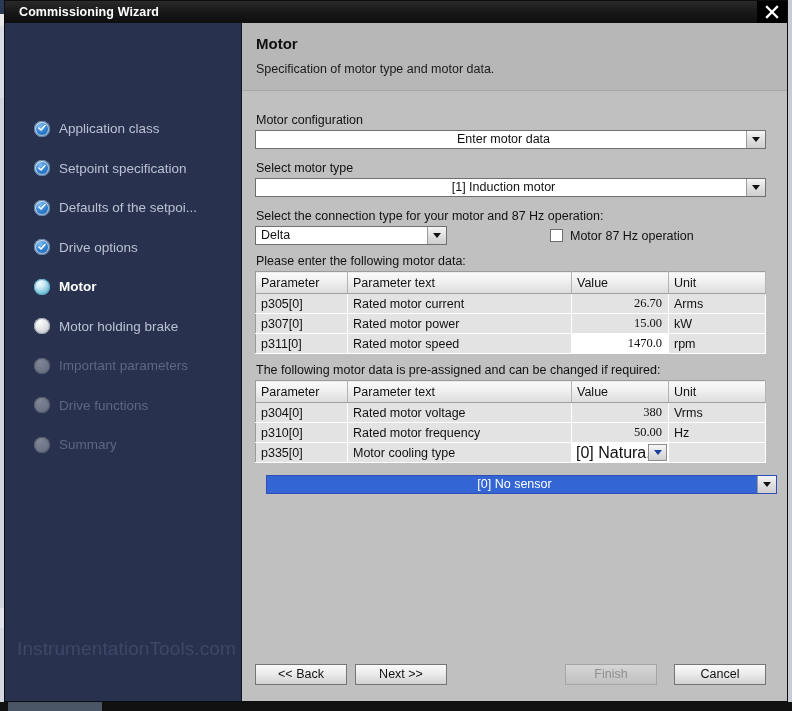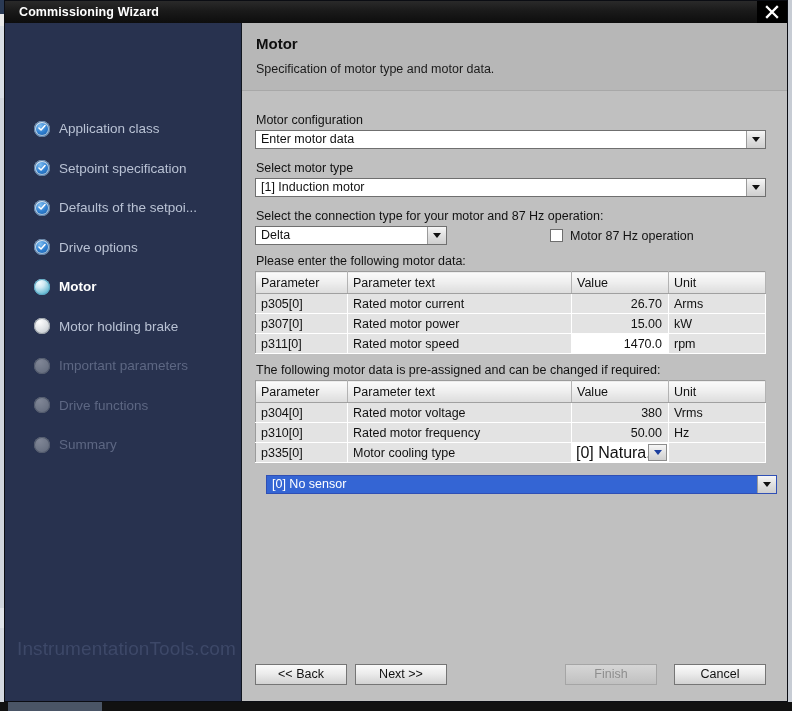--- a/index.html
+++ b/index.html
@@ -198,21 +198,21 @@
   
   .combo {
     display: flex;
     height: 19px;
     border: 1px solid #6f6f6f;
     background: #ffffff;
     box-sizing: border-box;
     align-items: stretch;
     cursor: pointer;
   }
-  .combo.full { width: 100%; }
+  .combo.full { width: 100%; text-align: center; }
   .combo.short { width: 192px; }
   .combo-text {
     flex: 1 1 auto;
     font-size: 12.5px;
     color: #111111;
     line-height: 17px;
     padding-left: 5px;
     overflow: hidden;
     white-space: nowrap;
   }
@@ -297,20 +297,21 @@
     border-right: 1px solid #ffffff;
     border-bottom: 1px solid #ffffff;
     white-space: nowrap;
     overflow: hidden;
   }
   table.grid td.cell-param { background: #e3e3e3; }
   table.grid td.num {
     text-align: right;
     padding-right: 6px;
     padding-left: 0;
+    font-family: Liberation Serif, serif;
   }
   table.grid td.editable {
     background: #ffffff;
     border-right: 1px solid #ffffff;
   }
   .col-param { width: 92px; }
   .col-text  { width: auto; }
   .col-value { width: 97px; }
   .col-unit  { width: 97px; }
 

